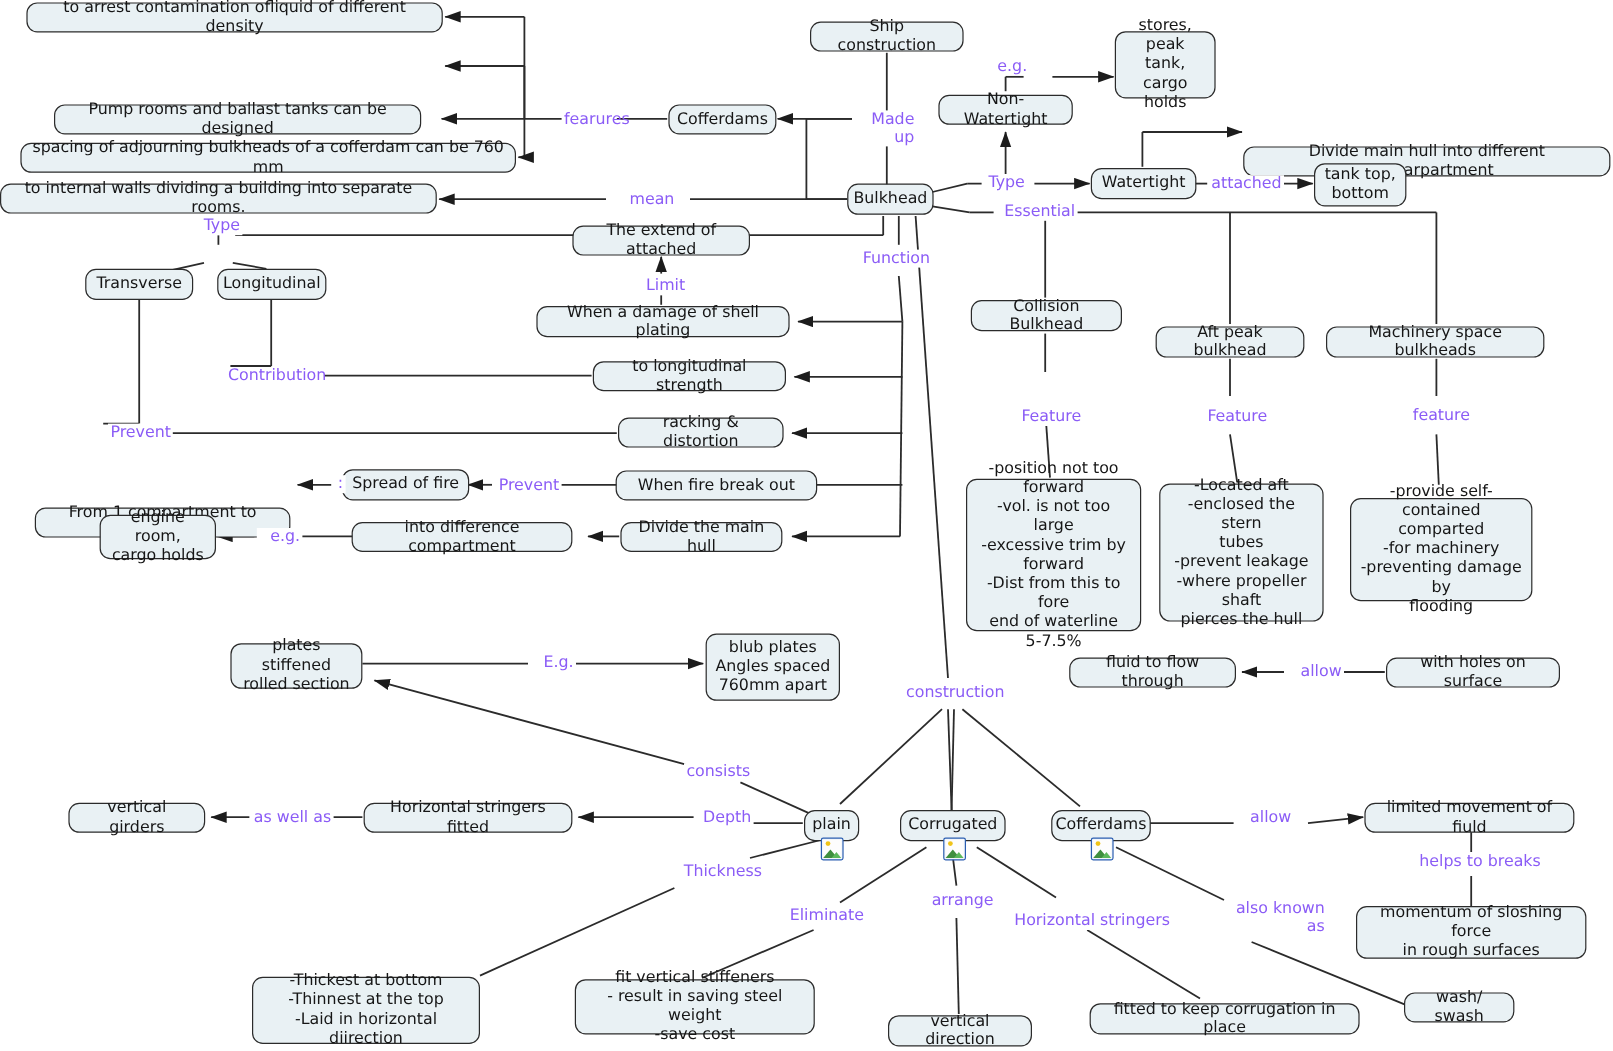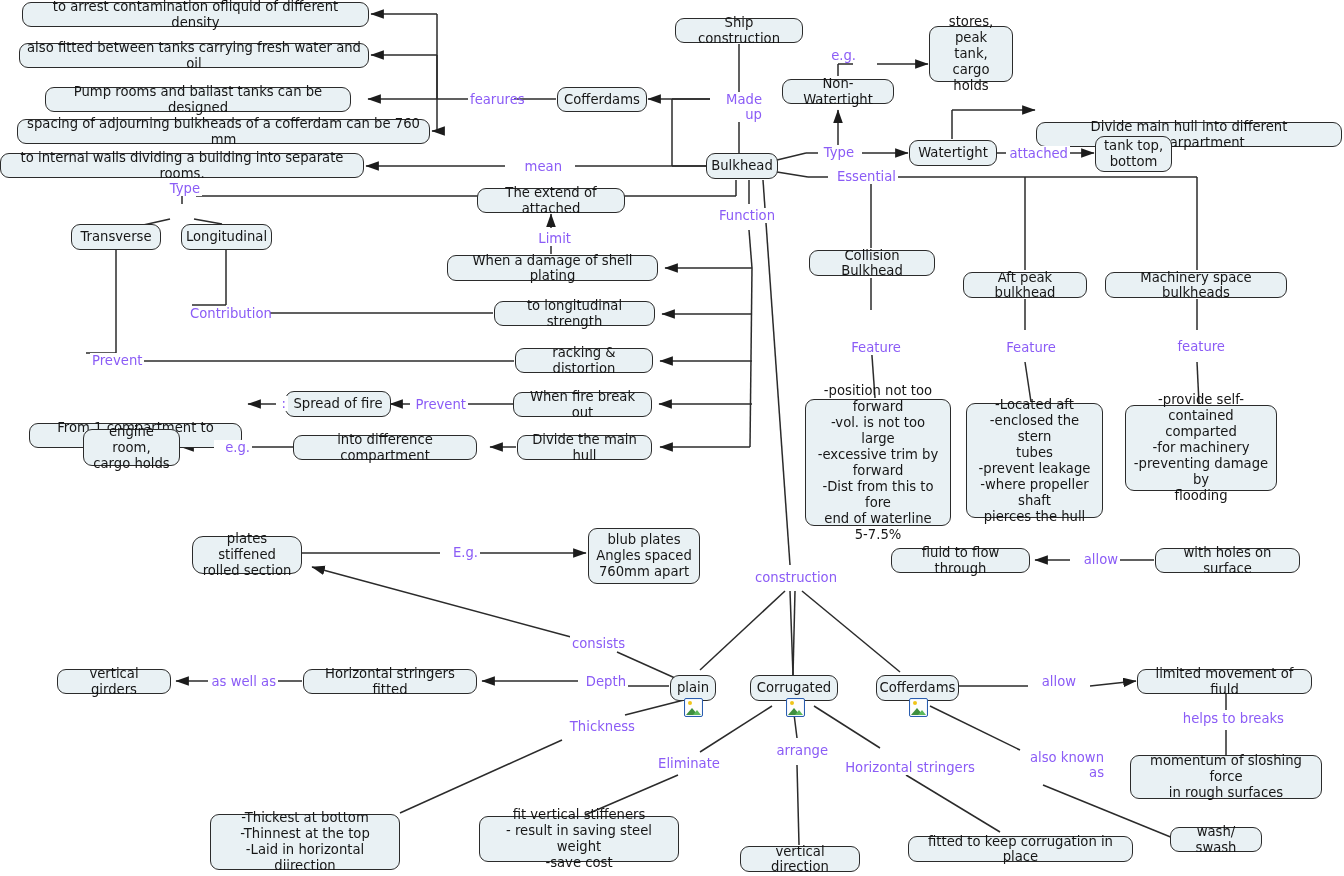--- a/index.html
+++ b/index.html
@@ -211,21 +211,20 @@
 
       <path d="M930,706 L1020,750"></path>
       <path d="M1043,785 L1173,838"></path>
 
       <path d="M1226,693 L1226,710"></path>
       <path d="M1226,730 L1226,755"></path>
     </g>
   </svg>
 
   <div class="node" style="left:22px;top:2px;width:347px;height:25px;">to arrest contamination ofliquid of different density</div>
-  <div class="node" style="left:19px;top:43px;width:350px;height:25px;">also fitted between tanks carrying fresh water and oil</div>
   <div class="node" style="left:45px;top:87px;width:306px;height:25px;">Pump rooms and ballast tanks can be designed</div>
   <div class="node" style="left:17px;top:119px;width:413px;height:25px;">spacing of adjourning bulkheads of a cofferdam can be 760 mm</div>
   <div class="node" style="left:0px;top:153px;width:364px;height:25px;">to internal walls dividing a building into separate rooms.</div>
   <div class="node" style="left:557px;top:87px;width:90px;height:25px;">Cofferdams</div>
 
   <div class="node" style="left:675px;top:18px;width:128px;height:25px;">Ship construction</div>
   <div class="node" style="left:782px;top:79px;width:112px;height:25px;">Non-Watertight</div>
   <div class="node multi" style="left:929px;top:26px;width:84px;height:56px;">stores,
 peak tank,
 cargo holds</div>
@@ -237,21 +236,21 @@
 
   <div class="node" style="left:71px;top:224px;width:90px;height:26px;">Transverse</div>
   <div class="node" style="left:181px;top:224px;width:91px;height:26px;">Longitudinal</div>
 
   <div class="node" style="left:477px;top:188px;width:148px;height:25px;">The extend of attached</div>
   <div class="node" style="left:447px;top:255px;width:211px;height:26px;">When a damage of shell plating</div>
   <div class="node" style="left:494px;top:301px;width:161px;height:25px;">to longitudinal strength</div>
   <div class="node" style="left:515px;top:348px;width:138px;height:25px;">racking &amp; distortion</div>
   <div class="node" style="left:29px;top:391px;width:213px;height:25px;margin-top:32px;">From 1 compartment to  another</div>
   <div class="node" style="left:285px;top:391px;width:106px;height:26px;">Spread of fire</div>
-  <div class="node" style="left:513px;top:392px;width:139px;height:25px;">When fire break out</div>
+  <div class="node" style="left:513px;top:392px;width:168px;height:25px;">When fire break out</div>
   <div class="node multi" style="left:83px;top:429px;width:97px;height:37px;">engine room,
 cargo holds</div>
   <div class="node" style="left:293px;top:435px;width:184px;height:25px;">into difference compartment</div>
   <div class="node" style="left:517px;top:435px;width:135px;height:25px;">Divide the main hull</div>
 
   <div class="node" style="left:809px;top:250px;width:126px;height:26px;">Collision Bulkhead</div>
   <div class="node" style="left:963px;top:272px;width:124px;height:26px;">Aft peak bulkhead</div>
   <div class="node" style="left:1105px;top:272px;width:182px;height:26px;">Machinery space bulkheads</div>
 
   <div class="node multi" style="left:805px;top:399px;width:146px;height:127px;">-position not too
@@ -262,27 +261,27 @@
 -Dist from this to fore
 end of waterline
 5-7.5%</div>
   <div class="node multi" style="left:966px;top:403px;width:137px;height:115px;">-Located aft
 -enclosed the stern
 tubes
 -prevent leakage
 -where propeller
 shaft
 pierces the hull</div>
-  <div class="node multi" style="left:1125px;top:405px;width:152px;height:86px;text-align:center;">-provide self-contained
+  <div class="node multi" style="left:1125px;top:415px;width:152px;height:86px;text-align:center;">-provide self-contained
 comparted
 -for machinery
 -preventing damage by
 flooding</div>
 
-  <div class="node multi" style="left:192px;top:536px;width:110px;height:38px;border-radius:11px;">plates stiffened
+  <div class="node multi" style="left:192px;top:536px;width:110px;height:38px;">plates stiffened
 rolled section</div>
   <div class="node multi" style="left:588px;top:528px;width:112px;height:56px;">blub plates
 Angles spaced
 760mm apart</div>
   <div class="node" style="left:891px;top:548px;width:139px;height:25px;">fluid to flow through</div>
   <div class="node" style="left:1155px;top:548px;width:145px;height:25px;">with holes on surface</div>
 
   <div class="node" style="left:57px;top:669px;width:114px;height:25px;">vertical girders</div>
   <div class="node" style="left:303px;top:669px;width:174px;height:25px;">Horizontal stringers fitted</div>
 

